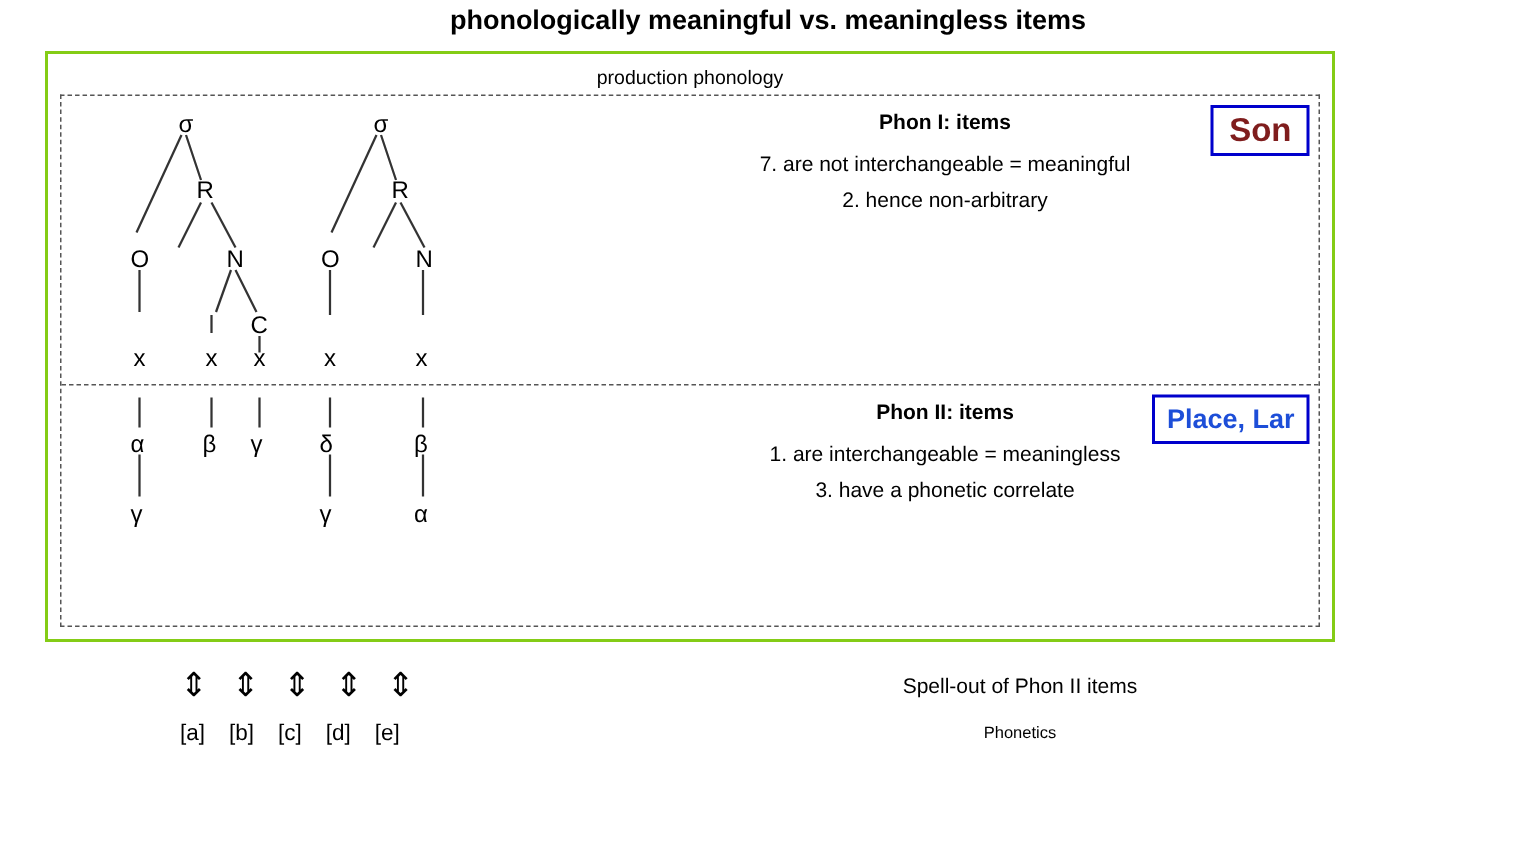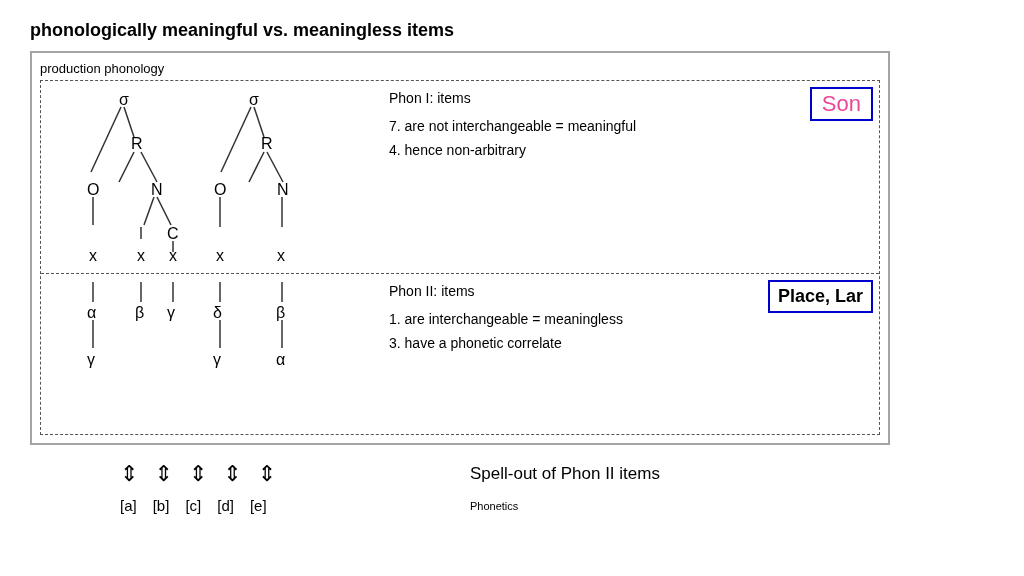--- a/index.html
+++ b/index.html
@@ -7,33 +7,34 @@
       background: #fff;
       font-family: Arial, sans-serif;
       font-size: 14px;
       width: 1024px;
       height: 576px;
       overflow: hidden;
       position: relative;
     }
 
     .page {
-      padding: 20px 30px;
+      padding: 3px 30px;
       width: 1024px;
       height: 576px;
+      text-align: center;
     }
 
     .main-title {
       font-weight: bold;
       font-size: 18px;
       margin-bottom: 10px;
     }
 
     .outer-box {
-      border: 2px solid #a3a3a3;
+      border: 2px solid #84cc16;
       padding: 8px;
       width: 860px;
       position: relative;
     }
 
     .outer-label {
       font-size: 13px;
       margin-bottom: 4px;
     }
 
@@ -61,41 +62,41 @@
     }
 
     .phon-text-area {
       flex: 1;
       padding-left: 20px;
       font-size: 14px;
       line-height: 1.7;
     }
 
     .phon-title {
-      font-weight: normal;
+      font-weight: bold;
       margin-bottom: 4px;
     }
 
     .son-badge {
       position: absolute;
       top: 6px;
       right: 6px;
       border: 2px solid #0000cc;
-      color: #ec4899;
-      font-weight: normal;
+      color: #7f1d1d;
+      font-weight: bold;
       font-size: 22px;
       padding: 2px 10px;
     }
 
     .place-badge {
       position: absolute;
       top: 6px;
       right: 6px;
       border: 2px solid #0000cc;
-      color: #000000;
+      color: #1d4ed8;
       font-weight: bold;
       font-size: 18px;
       padding: 4px 8px;
     }
 
     
     .bottom-section {
       display: flex;
       padding: 6px 8px 8px 8px;
       position: relative;
@@ -121,21 +122,21 @@
     .footer-left {
       display: flex;
       gap: 16px;
       width: 380px;
       font-size: 22px;
       padding-left: 90px;
     }
 
     .footer-right {
       flex: 1;
-      font-size: 17px;
+      font-size: 14px;
       padding-left: 60px;
     }
 
     .footer2 {
       margin-top: 10px;
       display: flex;
       align-items: center;
       width: 860px;
     }
 
@@ -230,21 +231,21 @@
 
             <text x="228" y="174" font-size="16" font-family="Arial">x</text>
           </svg>
 
           <div style="height:178px;"></div>
         </div>
 
         <div class="phon-text-area">
           <div class="phon-title">Phon I: items</div>
           <div>7. are not interchangeable = meaningful</div>
-          <div>4. hence non-arbitrary</div>
+          <div>2. hence non-arbitrary</div>
         </div>
 
         <div class="son-badge">Son</div>
       </div>
 
       <div class="bottom-section">
 
         <div class="bottom-diagram">
 
           <svg width="310" height="155" style="position:absolute;top:0;left:0;">

